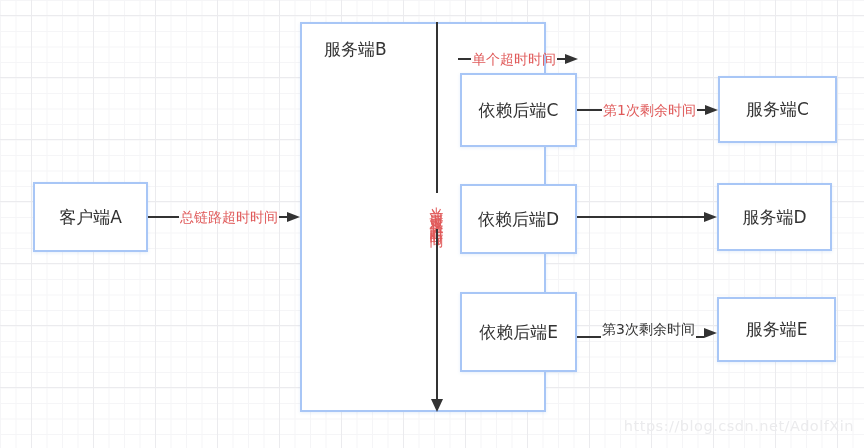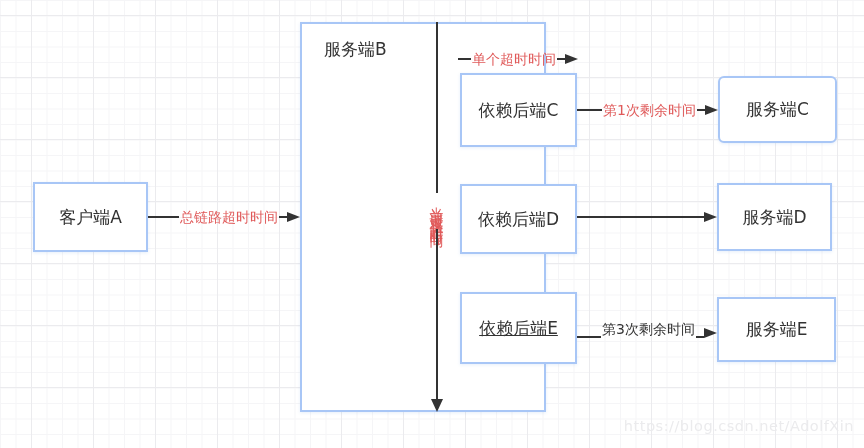--- a/index.html
+++ b/index.html
@@ -28,22 +28,22 @@
     position:absolute;background:#ffffff;border:2px solid var(--box-border);
     display:flex;align-items:center;justify-content:center;
     font-size:17px;color:var(--text);box-sizing:border-box;
     box-shadow:0 1px 3px rgba(160,190,240,0.25);
   }
   .box-client-a{left:33px;top:182px;width:115px;height:70px;}
   .box-server-b{left:300px;top:22px;width:246px;height:390px;justify-content:flex-start;align-items:flex-start;}
   .server-b-label{position:absolute;left:22px;top:14px;font-size:17px;color:var(--text);}
   .box-dep-c{left:460px;top:73px;width:117px;height:74px;}
   .box-dep-d{left:460px;top:184px;width:117px;height:70px;}
-  .box-dep-e{left:460px;top:292px;width:117px;height:72px;text-decoration:underline;}
-  .box-svc-c{left:718px;top:76px;width:119px;height:67px;border-radius:6px;}
+  .box-dep-e{left:460px;top:292px;width:117px;height:80px;}
+  .box-svc-c{left:718px;top:76px;width:119px;height:67px;}
   .box-svc-d{left:717px;top:183px;width:115px;height:68px;}
   .box-svc-e{left:717px;top:297px;width:119px;height:65px;}
 
   .harrow{position:absolute;display:flex;align-items:center;height:20px;}
   .arrow-a-b{left:148px;top:207px;width:152px;}
   .arrow-single{left:458px;top:49px;width:120px;}
   .arrow-c{left:577px;top:100px;width:141px;justify-content:space-between;}
   .arrow-d{left:577px;top:207px;width:140px;}
   .arrow-e{left:577px;top:318px;width:140px;align-items:flex-end;}
 

